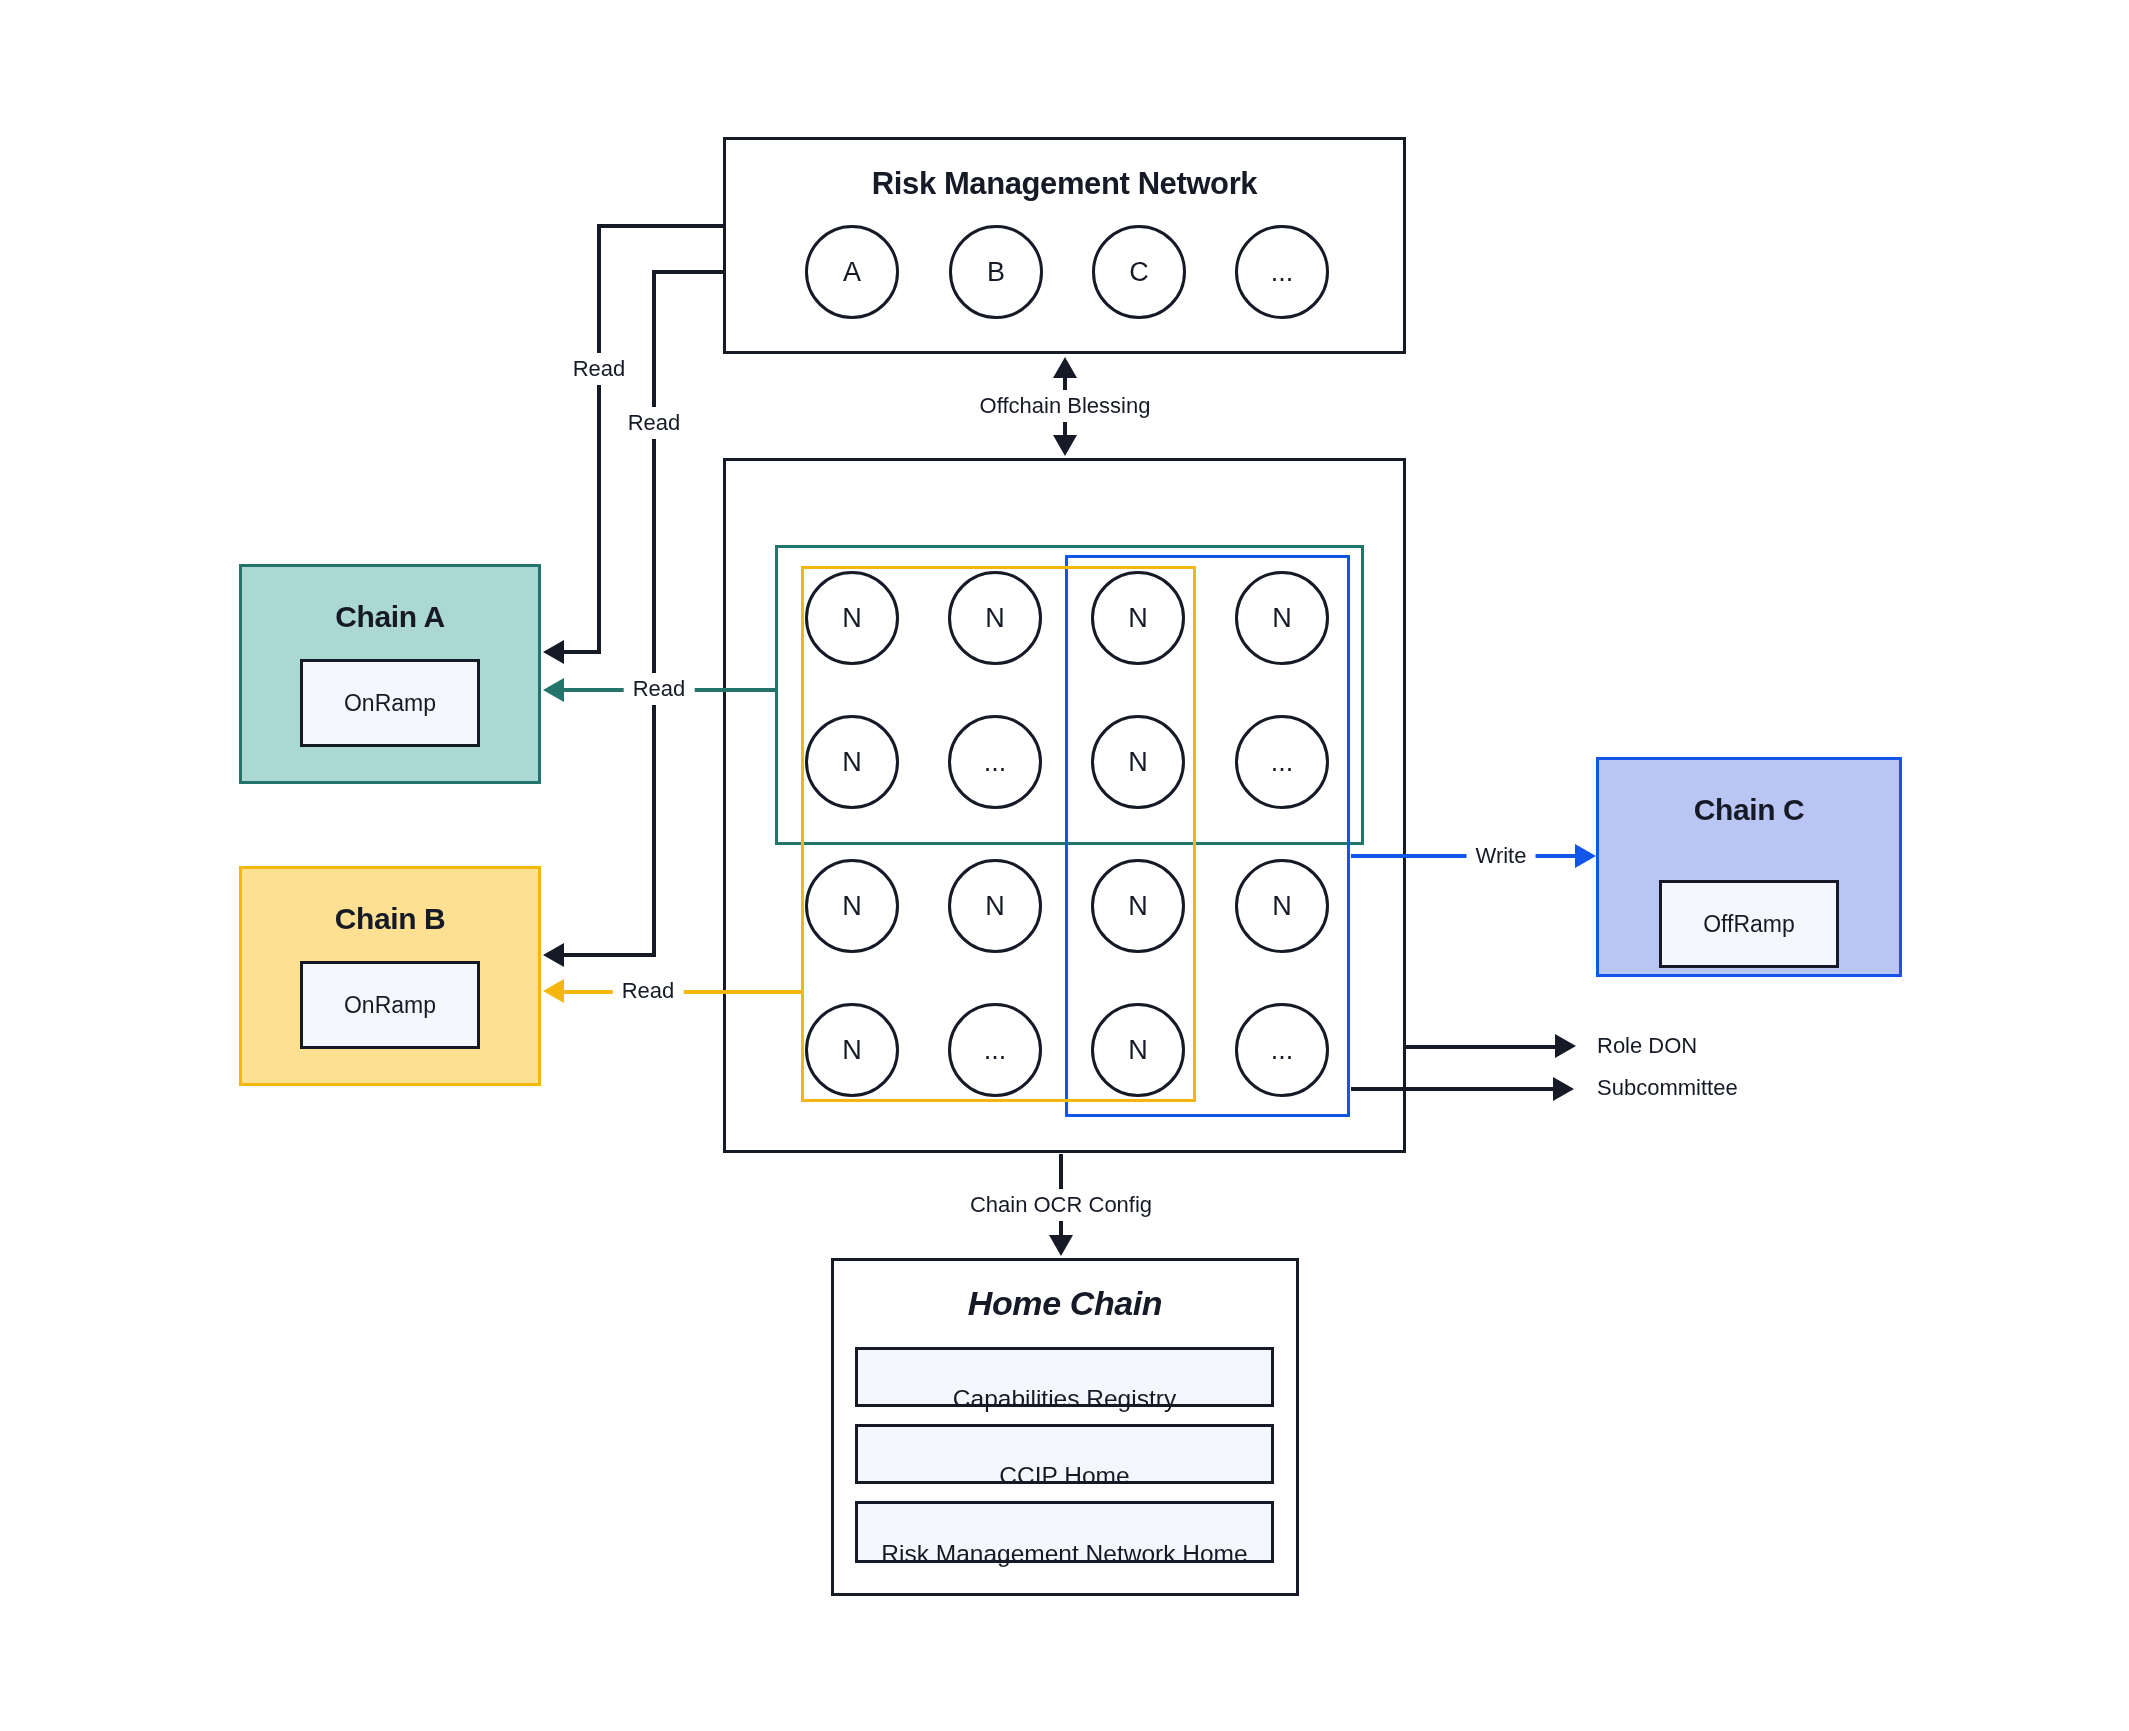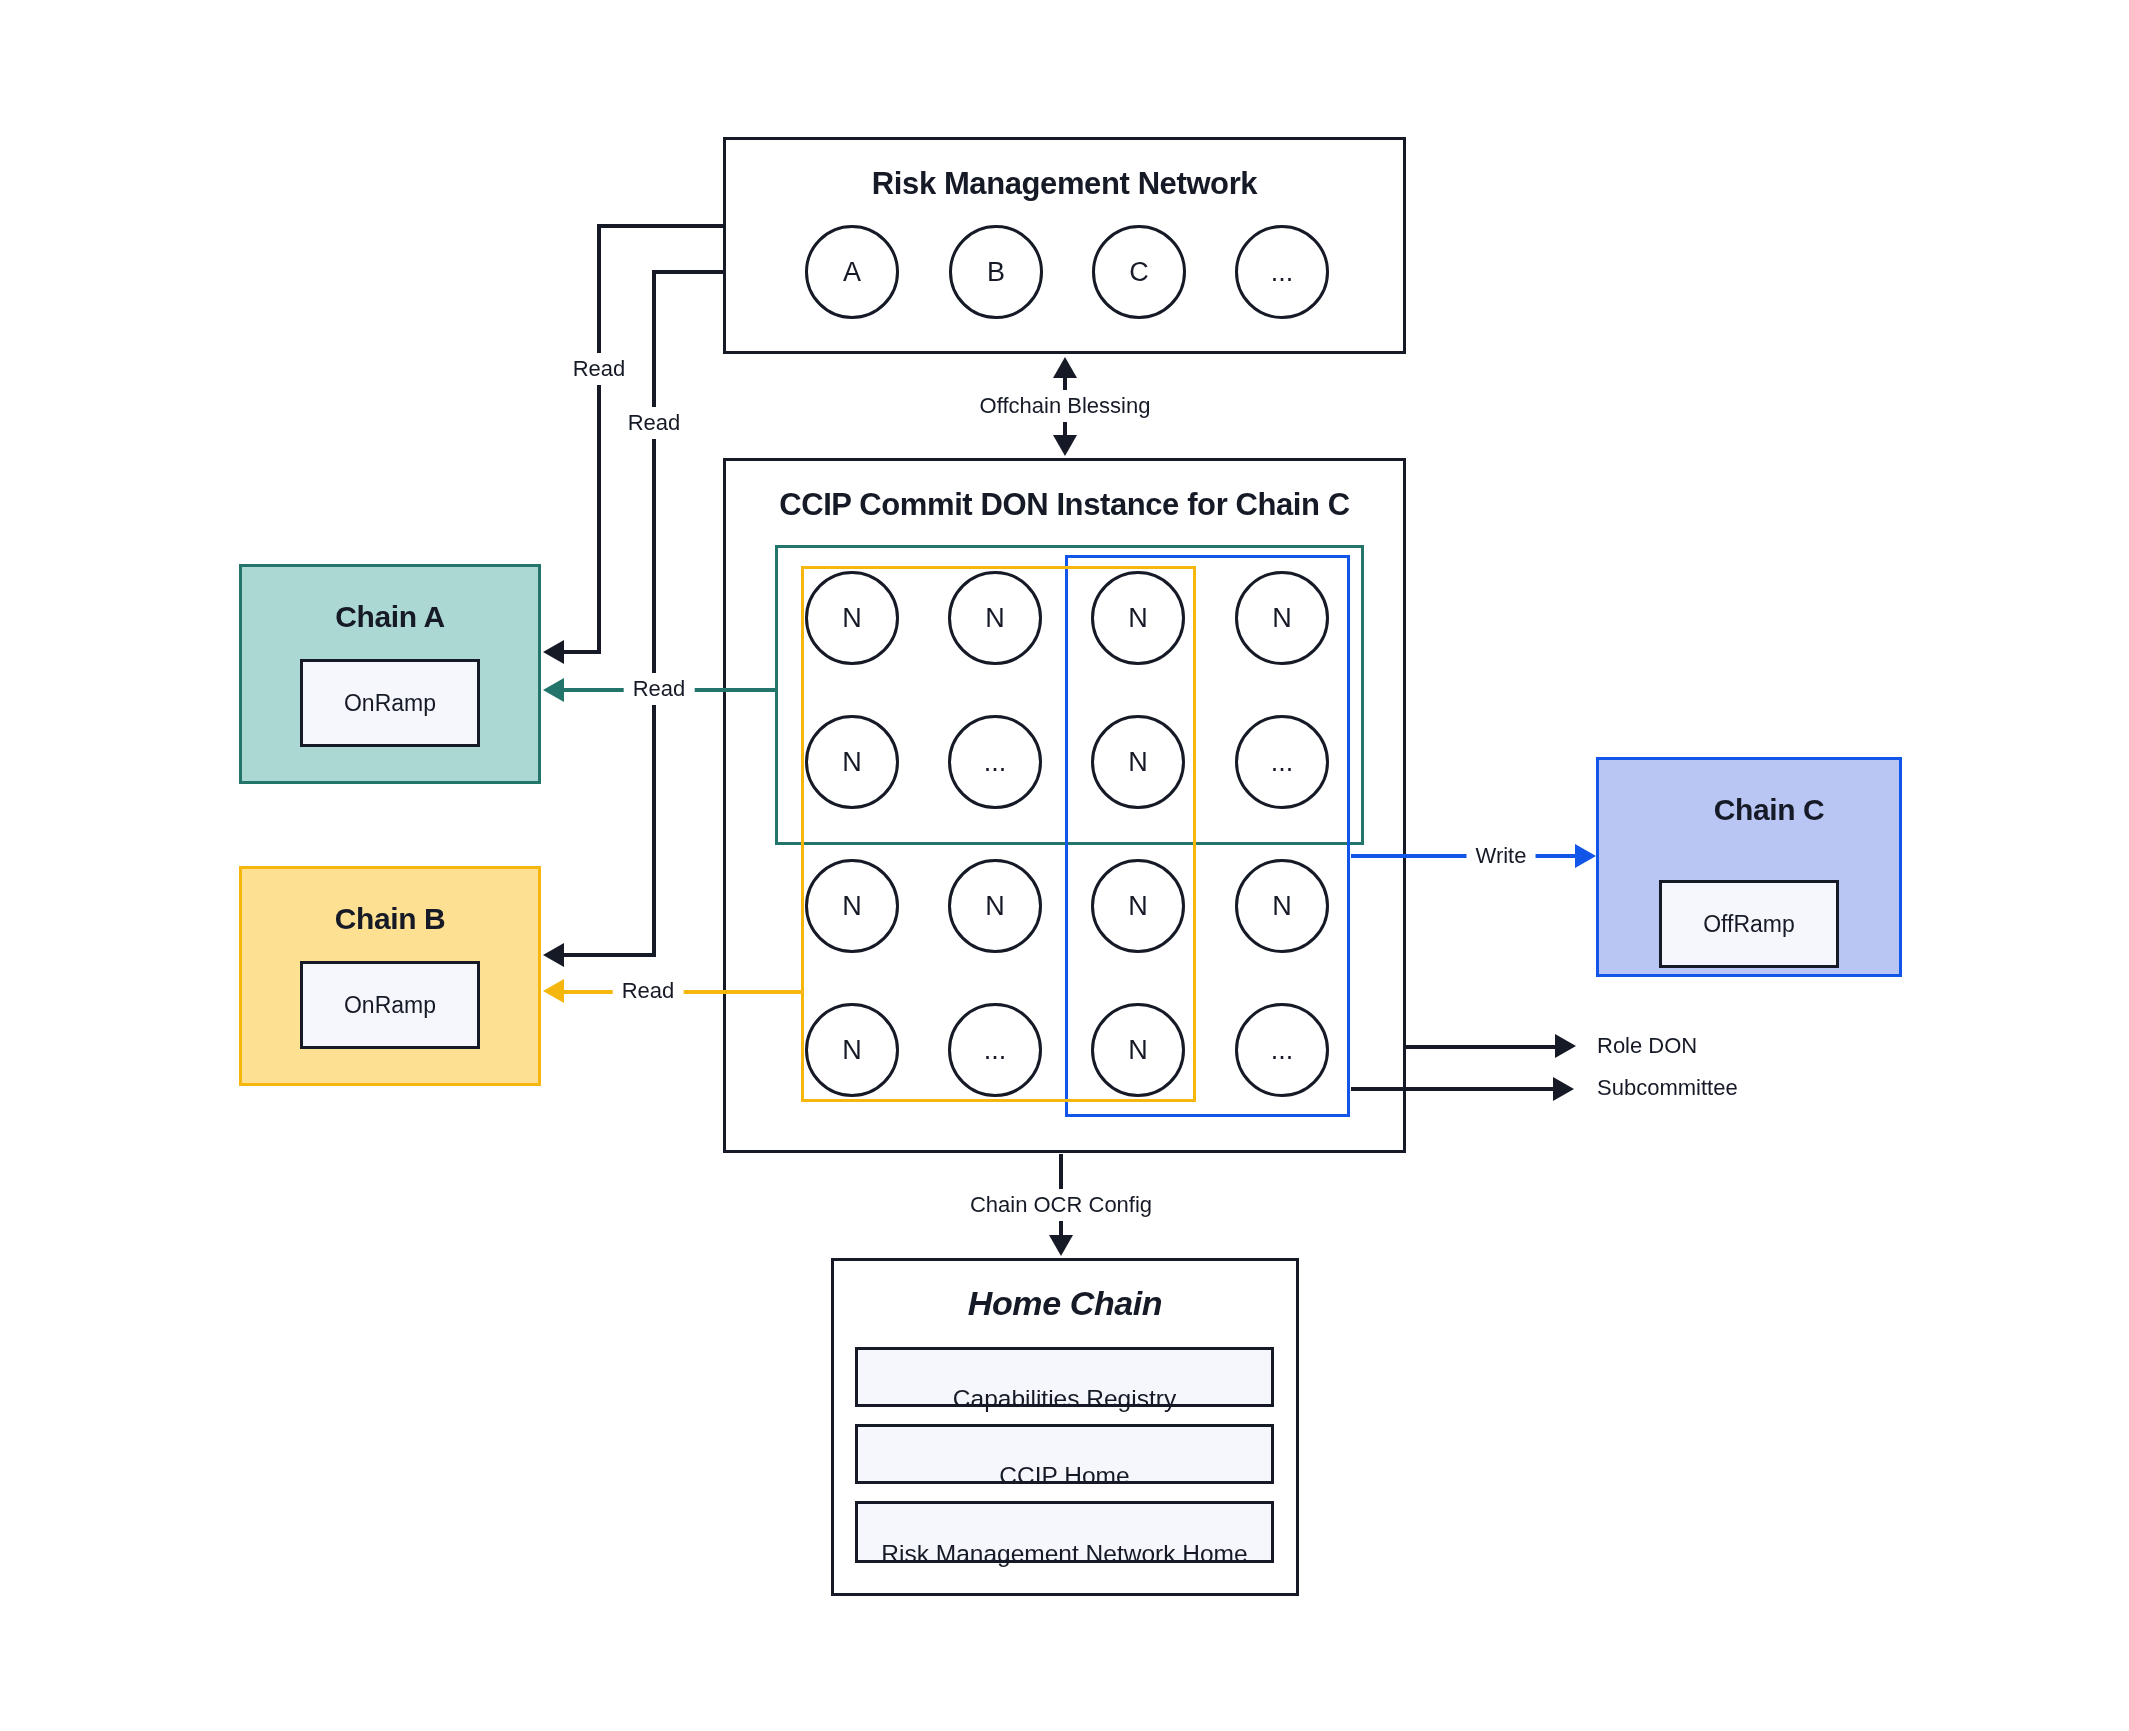--- a/index.html
+++ b/index.html
@@ -49,21 +49,20 @@
   <div class="node" style="left:1235px;top:225px;">
     <span>...</span>
   </div>
 
   <div class="vline" style="left:1063px;top:367px;height:74px;"></div>
   <div class="ah ah-up" style="left:1053px;top:357px;"></div>
   <div class="ah ah-down" style="left:1053px;top:435px;"></div>
   <div class="line-label" style="left:1065px;top:406px;">Offchain Blessing</div>
 
   <div class="box" style="left:723px;top:458px;width:683px;height:695px;"></div>
-  <div class="box-title" style="top:487px;left:723px;width:683px;">CCIP Commit DON Instance for Chain C</div>
 
   <div class="overlay" style="left:775px;top:545px;width:589px;height:300px;border-color:#23746A;"></div>
   <div class="overlay" style="left:1065px;top:555px;width:285px;height:562px;border-color:#1155E9;"></div>
   <div class="overlay" style="left:801px;top:566px;width:395px;height:536px;border-color:#F5B70D;"></div>
 
   <div class="node" style="left:805px;top:571px;">
       <span>N</span>
     </div>
   <div class="node" style="left:948px;top:571px;">
       <span>N</span>
@@ -120,21 +119,21 @@
     <span>OnRamp</span>
   </div>
 
   <div class="chain" style="left:239px;top:866px;width:302px;height:220px;background:#FDE092;border:3.7px solid #F5B70D;"></div>
   <div class="chain-title" style="left:239px;width:302px;top:902px;">Chain B</div>
   <div class="panel" style="left:300px;top:961px;width:180px;height:88px;">
     <span>OnRamp</span>
   </div>
 
   <div class="chain" style="left:1596px;top:757px;width:306px;height:220px;background:#B9C6F4;border:3.7px solid #1155E9;"></div>
-  <div class="chain-title" style="left:1596px;width:306px;top:793px;margin-left:20px;">Chain C</div>
+  <div class="chain-title" style="left:1596px;width:306px;top:793px;">Chain C</div>
   <div class="panel" style="left:1659px;top:880px;width:180px;height:88px;">
     <span>OffRamp</span>
   </div>
 
   <div class="hline" style="left:598px;top:224px;width:125px;"></div>
   <div class="vline" style="left:597px;top:224px;height:429px;"></div>
   <div class="hline" style="left:556px;top:650px;width:45px;"></div>
   <div class="ah ah-left" style="left:543px;top:640px;"></div>
   <div class="line-label" style="left:599px;top:369px;">Read</div>
 

